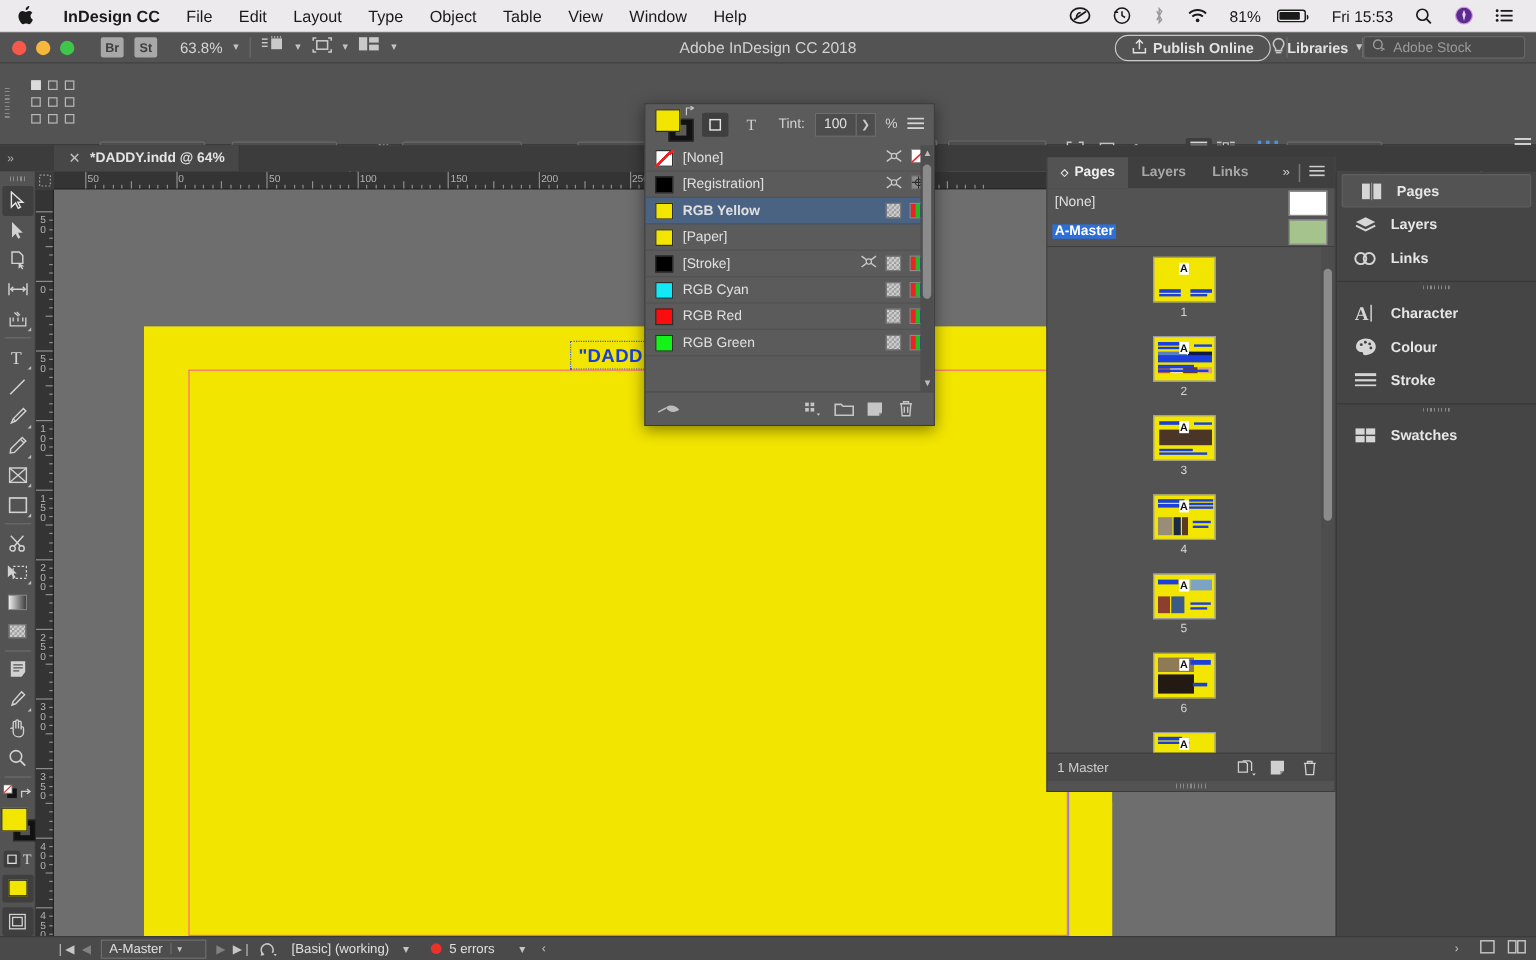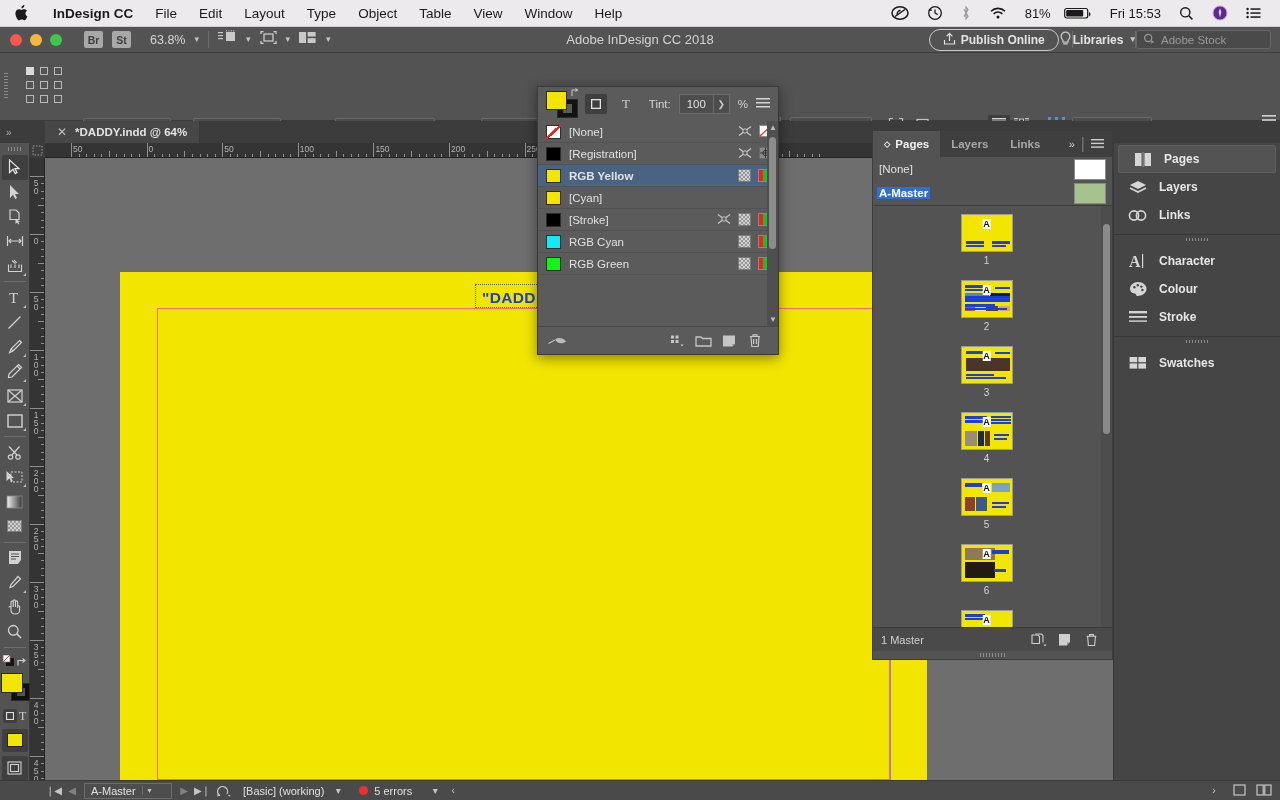--- a/index.html
+++ b/index.html
@@ -1258,21 +1258,21 @@
             <span class="checker mini"></span>
             <span class="rgbmini">
               <span style="background:#e22"></span>
               <span style="background:#2b2"></span>
               <span style="background:#22e"></span>
             </span>
           </div>
         </div>
         <div class="sw-row">
           <div class="chip" style="background: rgb(242, 229, 0);"></div>
-          <div class="sw-name">[Cyan]</div>
+          <div class="sw-name">[Paper]</div>
           <div class="sw-icons"></div>
         </div>
         <div class="sw-row">
           <div class="chip" style="background: rgb(0, 0, 0);"></div>
           <div class="sw-name">[Stroke]</div>
           <div class="sw-icons">
             <span><svg width="14" height="12" viewBox="0 0 14 12">
                 <g stroke="#c9c9c9" stroke-width="1.2">
                   <path d="M1 1.5 L13 10.5"></path>
                   <path d="M1 10.5 L13 1.5"></path>
@@ -1293,20 +1293,32 @@
           <div class="sw-icons">
             <span class="checker mini"></span>
             <span class="rgbmini">
               <span style="background:#e22"></span>
               <span style="background:#2b2"></span>
               <span style="background:#22e"></span>
             </span>
           </div>
         </div>
         <div class="sw-row">
+          <div class="chip" style="background: rgb(252, 13, 13);"></div>
+          <div class="sw-name">RGB Red</div>
+          <div class="sw-icons">
+            <span class="checker mini"></span>
+            <span class="rgbmini">
+              <span style="background:#e22"></span>
+              <span style="background:#2b2"></span>
+              <span style="background:#22e"></span>
+            </span>
+          </div>
+        </div>
+        <div class="sw-row">
           <div class="chip" style="background: rgb(20, 243, 24);"></div>
           <div class="sw-name">RGB Green</div>
           <div class="sw-icons">
             <span class="checker mini"></span>
             <span class="rgbmini">
               <span style="background:#e22"></span>
               <span style="background:#2b2"></span>
               <span style="background:#22e"></span>
             </span>
           </div>

